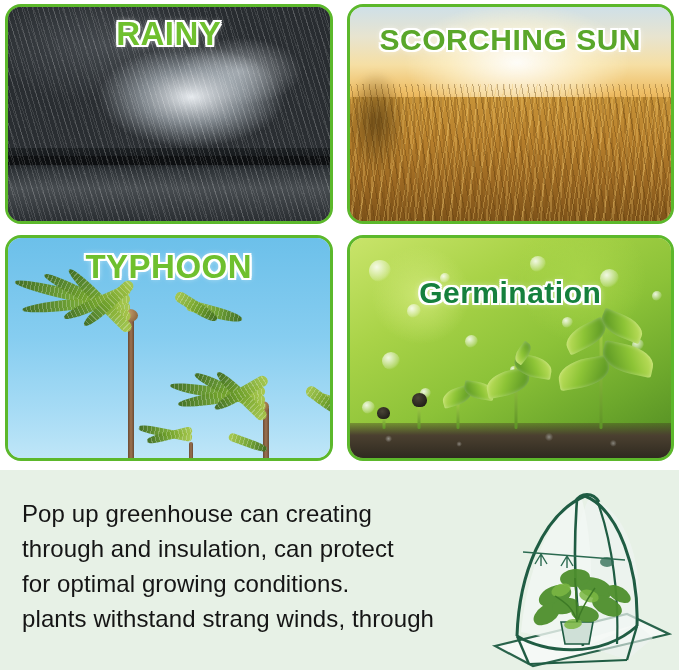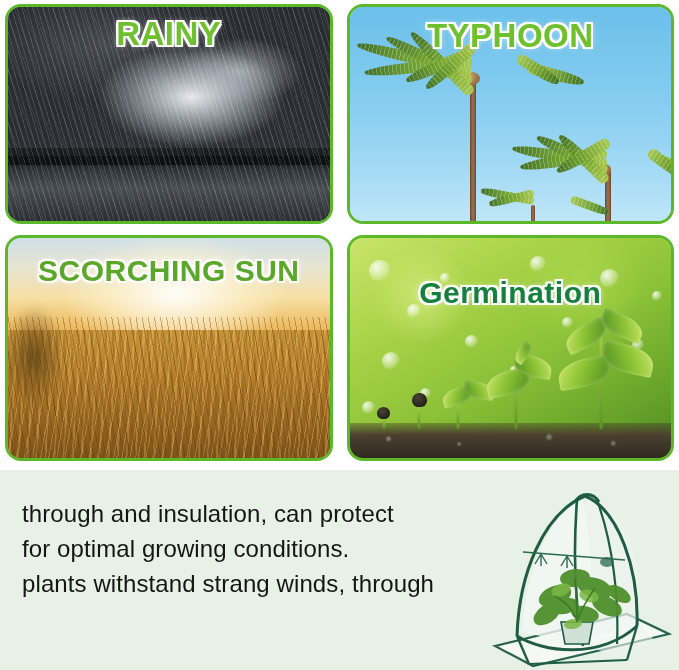--- a/index.html
+++ b/index.html
@@ -234,20 +234,30 @@
 
     <div class="panel p1">
       <div class="scene">
         <div class="sky"></div>
         <div class="ground"></div>
         <div class="horizon-trees"></div>
         <div class="rain"></div>
         <div class="rain2"></div>
       </div>
       <div class="panel-label lbl-rainy">RAINY</div>
+    </div>
+
+    <div class="panel p3">
+      <div class="scene">
+        <div class="sky"></div>
+        <div class="field"></div>
+        <div class="grass-blades"></div>
+        <div class="bushL"></div>
+      </div>
+      <div class="panel-label lbl-scorch">SCORCHING SUN</div>
     </div>
 
     <div class="panel p2">
       <div class="scene">
         <div class="sky"></div>
 
         <div class="palm" style="left:118px; bottom:-6px; width:10px; height:210px;">
           <div class="trunk" style="left:2px; height:150px;"></div>
           <div class="coco" style="left:-4px; bottom:142px;"></div>
           <div class="frond" style="width:118px; left:-114px; bottom:150px; transform:rotate(13deg);"></div>
@@ -273,30 +283,20 @@
         </div>
 
         <div class="palm" style="left:180px; bottom:-14px; width:8px; height:70px;">
           <div class="trunk" style="left:1px; height:30px; width:4px;"></div>
           <div class="frond" style="width:54px; left:-50px; bottom:30px; transform:rotate(11deg); height:8px;"></div>
           <div class="frond" style="width:46px; left:-42px; bottom:38px; transform:rotate(-14deg); height:8px;"></div>
           <div class="frond" style="width:40px; left:1px;   bottom:32px; transform:rotate(200deg); height:8px;"></div>
         </div>
       </div>
       <div class="panel-label lbl-typhoon">TYPHOON</div>
-    </div>
-
-    <div class="panel p3">
-      <div class="scene">
-        <div class="sky"></div>
-        <div class="field"></div>
-        <div class="grass-blades"></div>
-        <div class="bushL"></div>
-      </div>
-      <div class="panel-label lbl-scorch">SCORCHING SUN</div>
     </div>
 
     <div class="panel p4">
       <div class="scene">
         <div class="bg"></div>
         <div class="bokeh">
           <span style="left:6%;  top:10%; width:22px; height:22px;"></span>
           <span style="left:18%; top:30%; width:14px; height:14px;"></span>
           <span style="left:10%; top:52%; width:18px; height:18px;"></span>
           <span style="left:28%; top:16%; width:10px; height:10px;"></span>
@@ -346,20 +346,21 @@
         </div>
       </div>
       <div class="panel-label lbl-germ">Germination</div>
     </div>
 
   </div>
 
   <div class="desc-band">
 
     <div class="desc-text">
+      <p>Pop up greenhouse can creating</p>
       <p>through and insulation, can protect</p>
       <p>for optimal growing conditions.</p>
       <p>plants withstand strang winds, through</p>
     </div>
 
     <svg class="greenhouse" viewBox="0 0 200 196">
 
       <polygon points="18,172 150,140 192,160 56,192" fill="#f6faf7" stroke="#1f5c43" stroke-width="2.2" opacity=".95"></polygon>
 
       <path d="M112,24 C150,34 168,92 160,150 L104,166 C92,110 96,56 112,24 Z" fill="#eef4f1" opacity=".72" stroke="none"></path>

